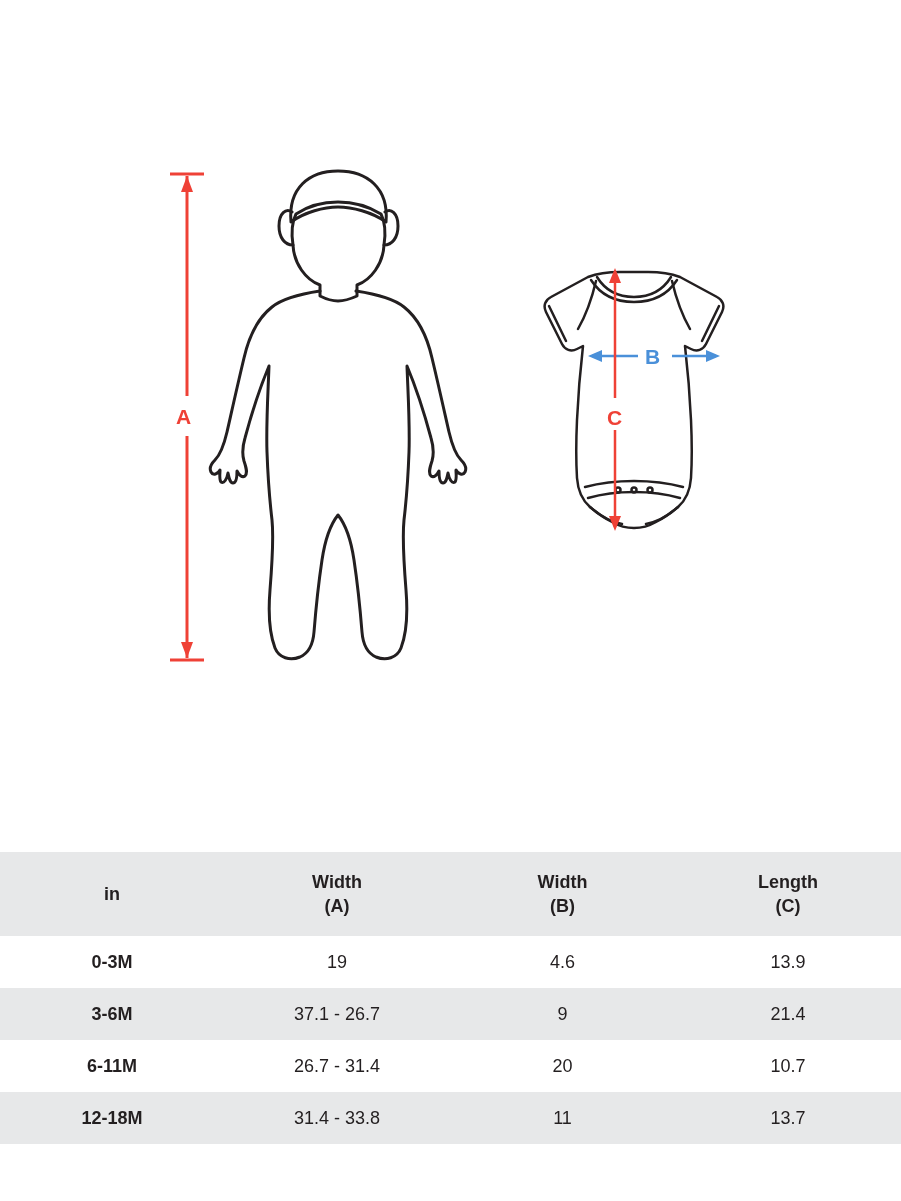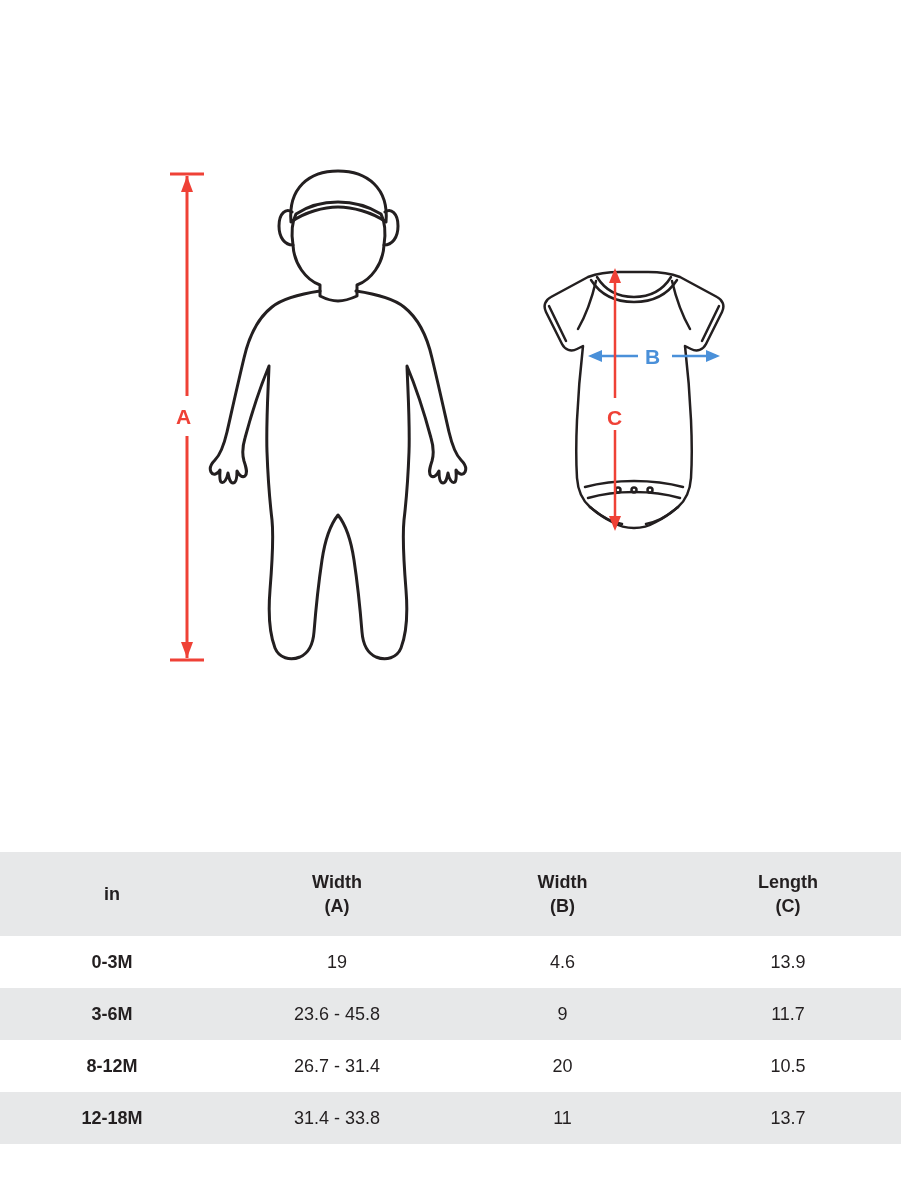--- a/index.html
+++ b/index.html
@@ -268,29 +268,29 @@
     </thead>
     <tbody>
       <tr class="odd">
         <td class="size-name">0-3M</td>
         <td class="value">19</td>
         <td class="value">4.6</td>
         <td class="value">13.9</td>
       </tr>
       <tr class="even">
         <td class="size-name">3-6M</td>
-        <td class="value">23.6 - 45.8</td>
+        <td class="value">37.1 - 26.7</td>
         <td class="value">9</td>
-        <td class="value">11.7</td>
+        <td class="value">21.4</td>
       </tr>
       <tr class="odd">
-        <td class="size-name">8-12M</td>
+        <td class="size-name">6-11M</td>
         <td class="value">26.7 - 31.4</td>
         <td class="value">20</td>
-        <td class="value">10.5</td>
+        <td class="value">10.7</td>
       </tr>
       <tr class="even">
         <td class="size-name">12-18M</td>
         <td class="value">31.4 - 33.8</td>
         <td class="value">11</td>
         <td class="value">13.7</td>
       </tr>
     </tbody>
   </table>
 

